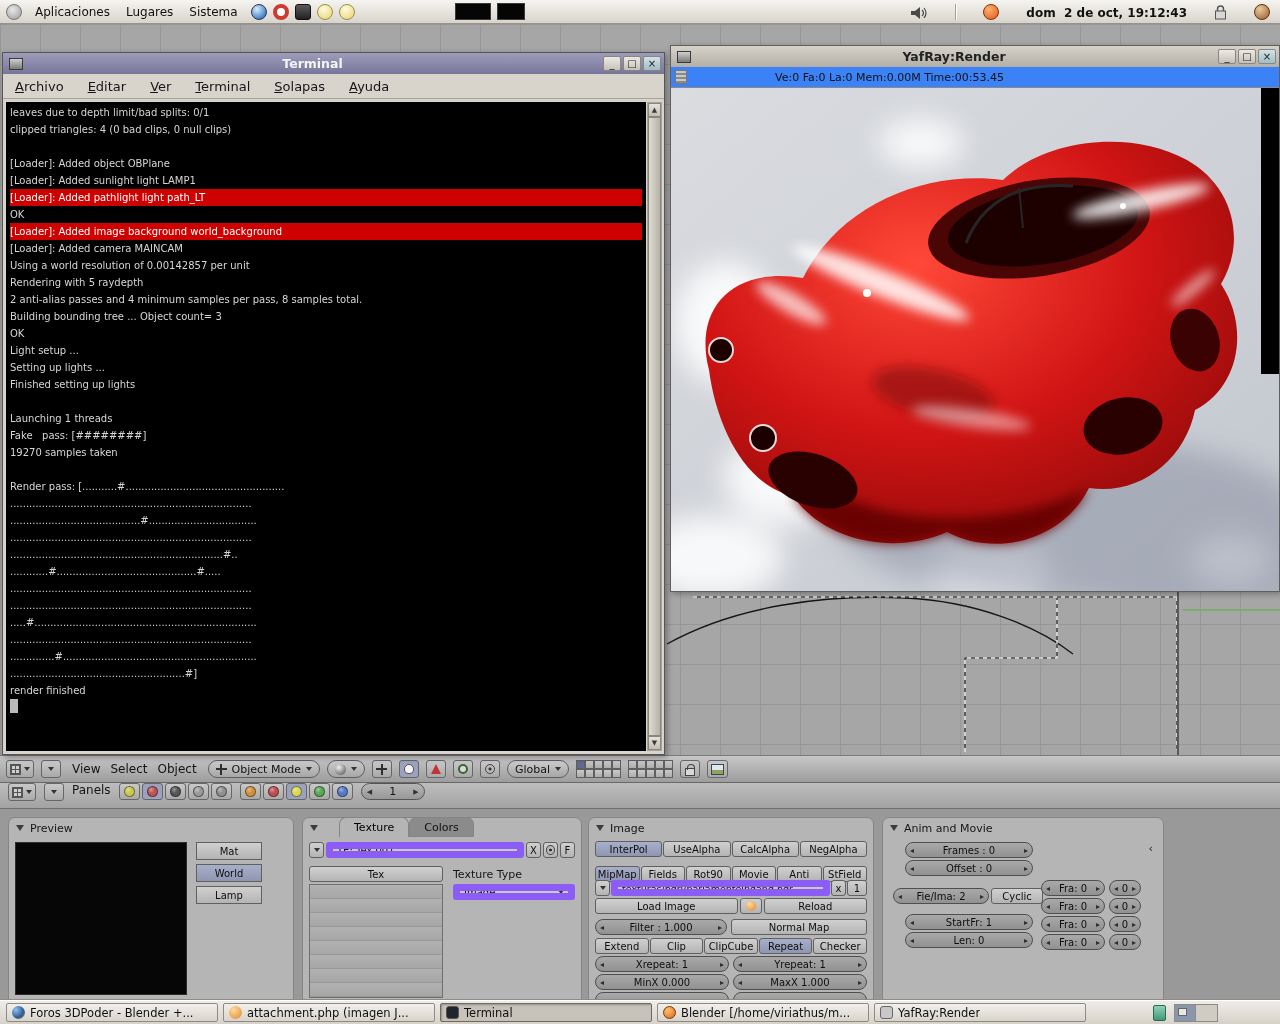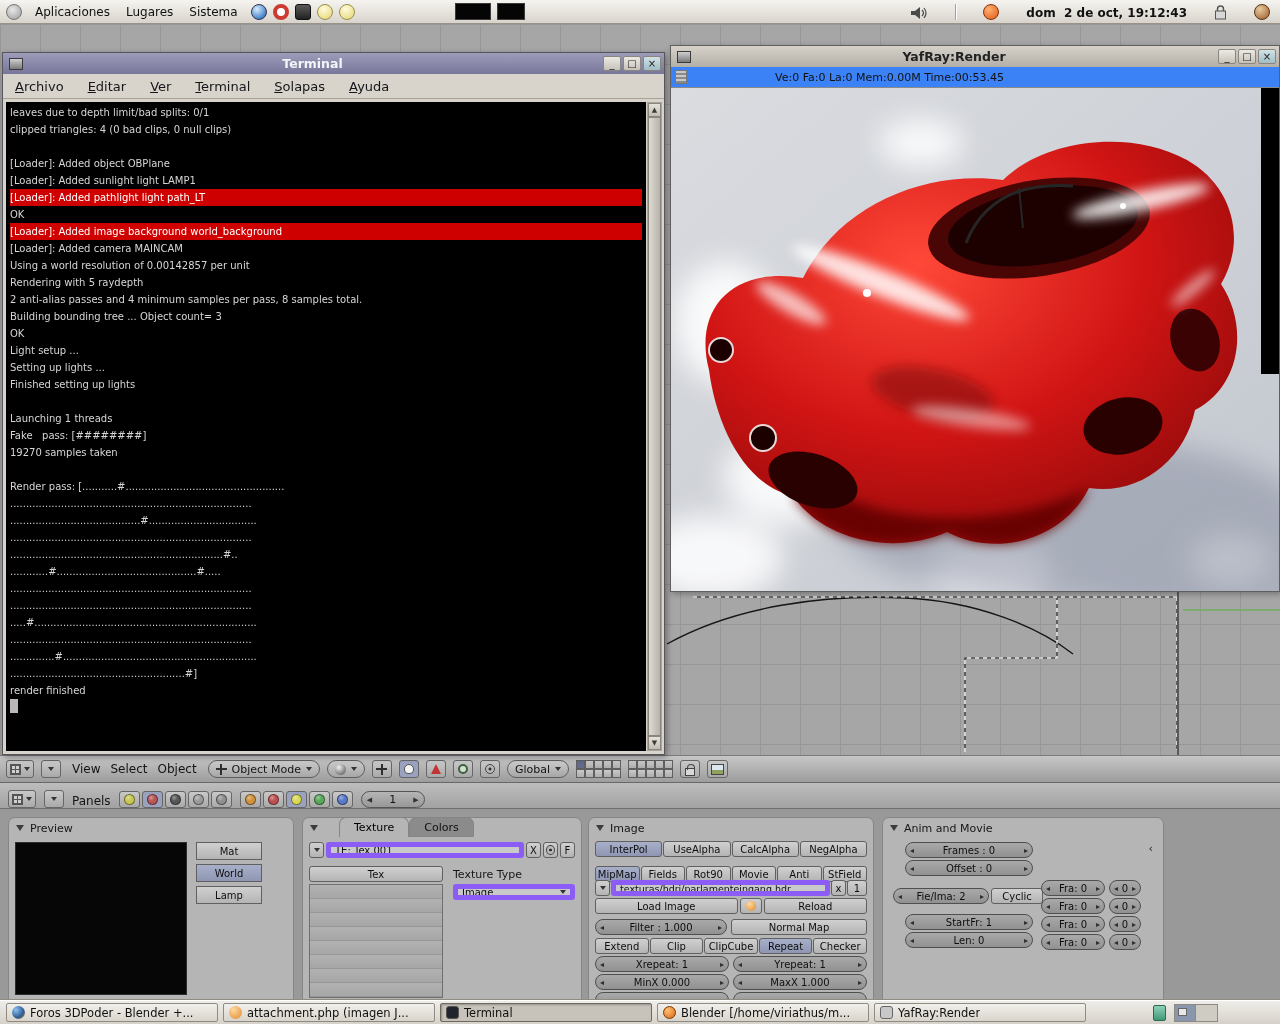--- a/index.html
+++ b/index.html
@@ -92,21 +92,21 @@
   .ring-ic{width:10px;height:10px;border-radius:50%;border:2px solid #3f5f3f;background:#cfe2cf}
   .dot-ic{width:10px;height:10px;border-radius:50%;border:1px solid #444;background:radial-gradient(circle,#333 25%,#bbb 30%)}
   .layers{display:grid;grid-template-columns:repeat(5,9px);grid-auto-rows:9px}
   .lay{border:1px solid #5f5f5f;background:linear-gradient(#c9c9c9,#adadad)}
   .lay.on{background:#61698c}
   .lock-ic{width:10px;height:8px;background:#d8d8d8;border:1px solid #444;position:relative;margin-top:5px}
   .lock-ic::before{content:"";position:absolute;left:1px;top:-5px;width:6px;height:5px;border:1.5px solid #444;border-bottom:none;border-radius:4px 4px 0 0}
   .rimg-ic{width:13px;height:11px;border:1px solid #444;background:linear-gradient(180deg,#dce8f0 55%,#8fa05f 55%)}
 
   
-  #btnheader{position:absolute;left:0;top:783px;right:0;height:26px;z-index:5;display:flex;align-items:flex-end;gap:8px;padding:0 8px;
+  #btnheader{position:absolute;left:0;top:783px;right:0;height:26px;z-index:5;display:flex;align-items:flex-start;gap:8px;padding:0 8px;
       background:linear-gradient(#bdbdbd,#a2a2a2);border-bottom:1px solid #6e6e6e;font-size:12px;color:#141414}
   .icong{display:flex;gap:2px}
   .ibtn{width:21px;height:17px;display:flex;align-items:center;justify-content:center;
       background:linear-gradient(#c9c9c9,#a9a9a9);border:1px solid #666;border-radius:3px}
   .ibtn.on{background:#9aa2c0}
   .ibtn i{width:11px;height:11px;border-radius:50%;display:block;border:1px solid rgba(0,0,0,.45)}
   .stepper{position:relative;width:64px;height:17px;border:1px solid #555;border-radius:9px;background:linear-gradient(#b5b5b5,#989898);
       display:flex;align-items:center;justify-content:center;font-size:11px}
   .stepper::before{content:"◀";position:absolute;left:5px;font-size:7px;color:#333}
   .stepper::after{content:"▶";position:absolute;right:5px;font-size:7px;color:#333}
@@ -116,21 +116,21 @@
   .panel{position:absolute;top:8px;height:183px;background:#b5b5b5;border:1px solid #858585;border-radius:7px 7px 0 0}
   .phead{height:20px;display:flex;align-items:center;gap:6px;padding:0 7px;font-size:11px;color:#161616}
   .ptri{width:0;height:0;border-left:4px solid transparent;border-right:4px solid transparent;border-top:6px solid #3c3c3c}
   .bbtn{height:16px;display:flex;align-items:center;justify-content:center;background:linear-gradient(#d0d0d0,#b4b4b4);
       border:1px solid #606060;border-radius:3px;font-size:10px;color:#0e0e0e;padding:0 2px;white-space:nowrap;overflow:hidden}
   .bbtn.on{background:linear-gradient(#a7afc9,#8e96b3)}
   .bnum{position:relative;height:16px;display:flex;align-items:center;justify-content:center;font-size:10px;color:#0e0e0e;
       background:linear-gradient(#a9a9a9,#919191);border:1px solid #4f4f4f;border-radius:8px;white-space:nowrap}
   .bnum::before{content:"◂";position:absolute;left:4px;font-size:8px;color:#2c2c2c}
   .bnum::after{content:"▸";position:absolute;right:4px;font-size:8px;color:#2c2c2c}
-  .btxt{height:16px;display:flex;align-items:center;background:#c9c9c9;border:5px solid #8b5cf6;border-radius:3px;
+  .btxt{height:16px;display:flex;align-items:center;background:#c9c9c9;border:7px solid #8b5cf6;border-radius:3px;
       font-size:10px;color:#0e0e0e;padding:0 4px;white-space:nowrap;overflow:hidden}
   .mini{width:15px;flex:none}
   
   #p-preview{left:8px;width:286px}
   .black-prev{position:absolute;left:6px;top:24px;width:172px;height:153px;background:#060606;border:1px solid #2c2c2c}
   .prev-btns{position:absolute;left:187px;top:24px;width:66px;display:flex;flex-direction:column;gap:4px}
   .prev-btns .bbtn{height:18px;border-radius:0}
   
   #p-texture{left:302px;width:280px}
   .tabs{position:absolute;left:36px;top:-1px;display:flex}

